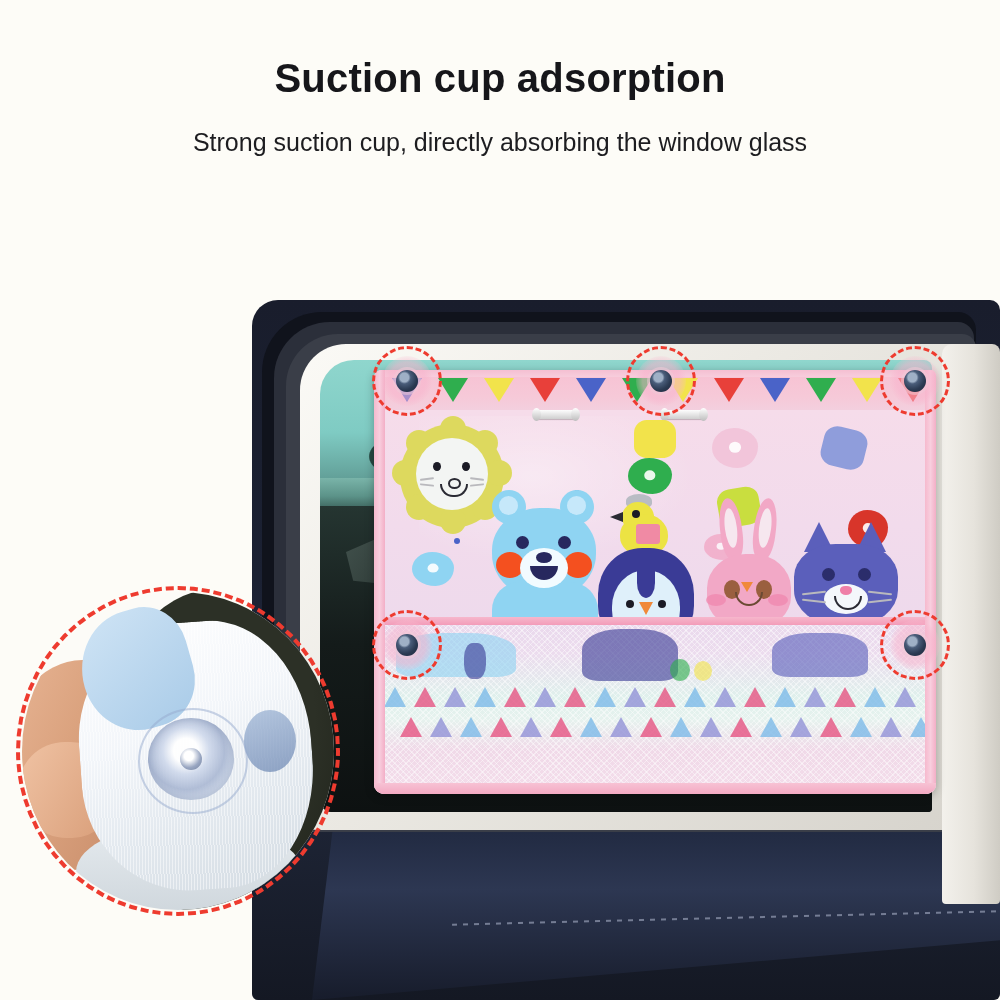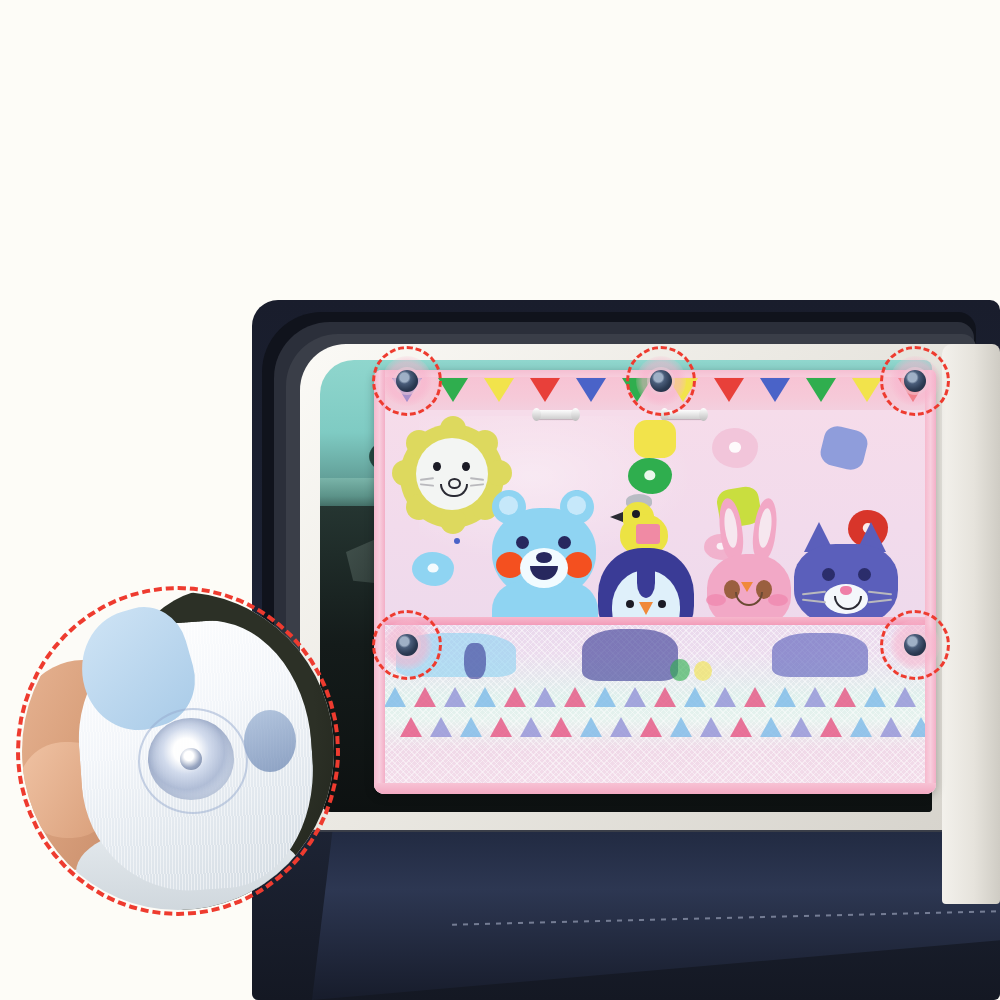--- a/index.html
+++ b/index.html
@@ -319,20 +319,22 @@
     position:absolute;left:54px;top:230px;width:226px;height:100px;
     background:linear-gradient(180deg,#e6ebef,#cdd5db);
     border-radius:50% 50% 24% 24%;
   }
 </style>
 </head>
 <body>
 
 <div class="stage">
 
+  <div class="title">Suction cup adsorption</div>
+  <div class="subtitle">Strong suction cup, directly absorbing the window glass</div>
 
   <div class="car">
 
     <div class="door-skin"></div>
     <div class="door-lower"></div>
     <div class="door-stitch"></div>
 
     <div class="seal-outer"></div>
     <div class="seal-mid"></div>
     <div class="seal-inner"></div>

